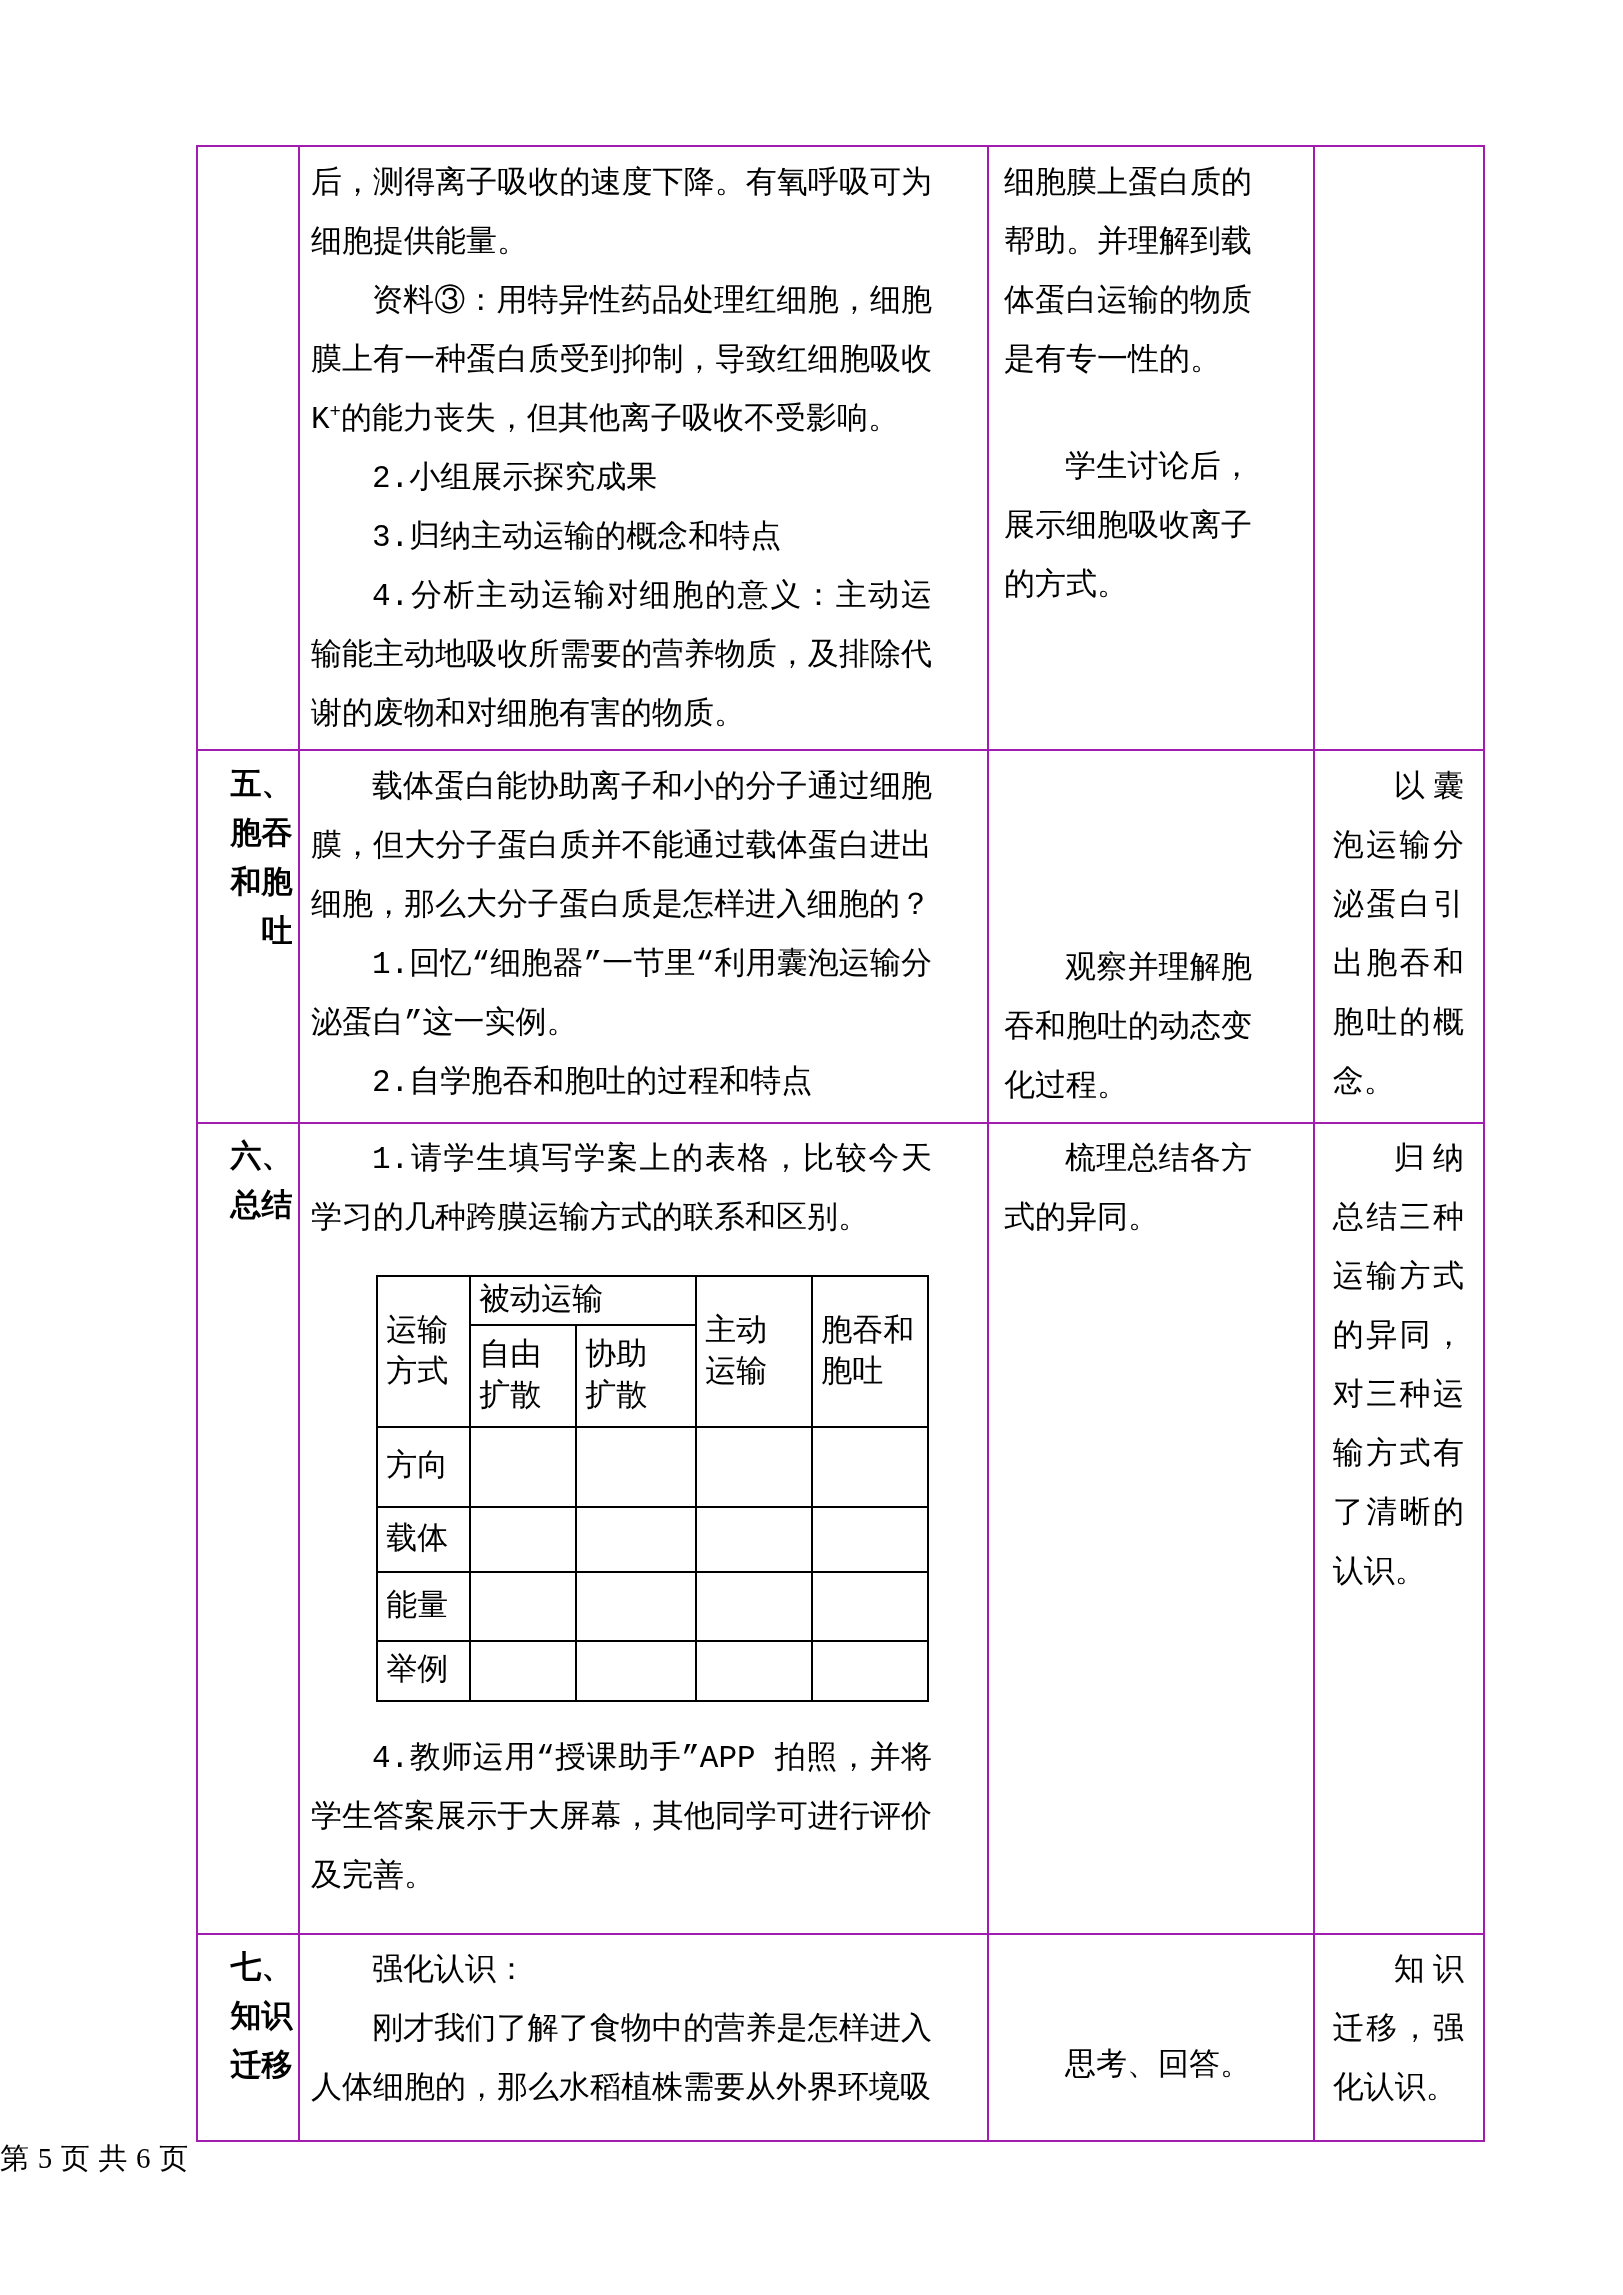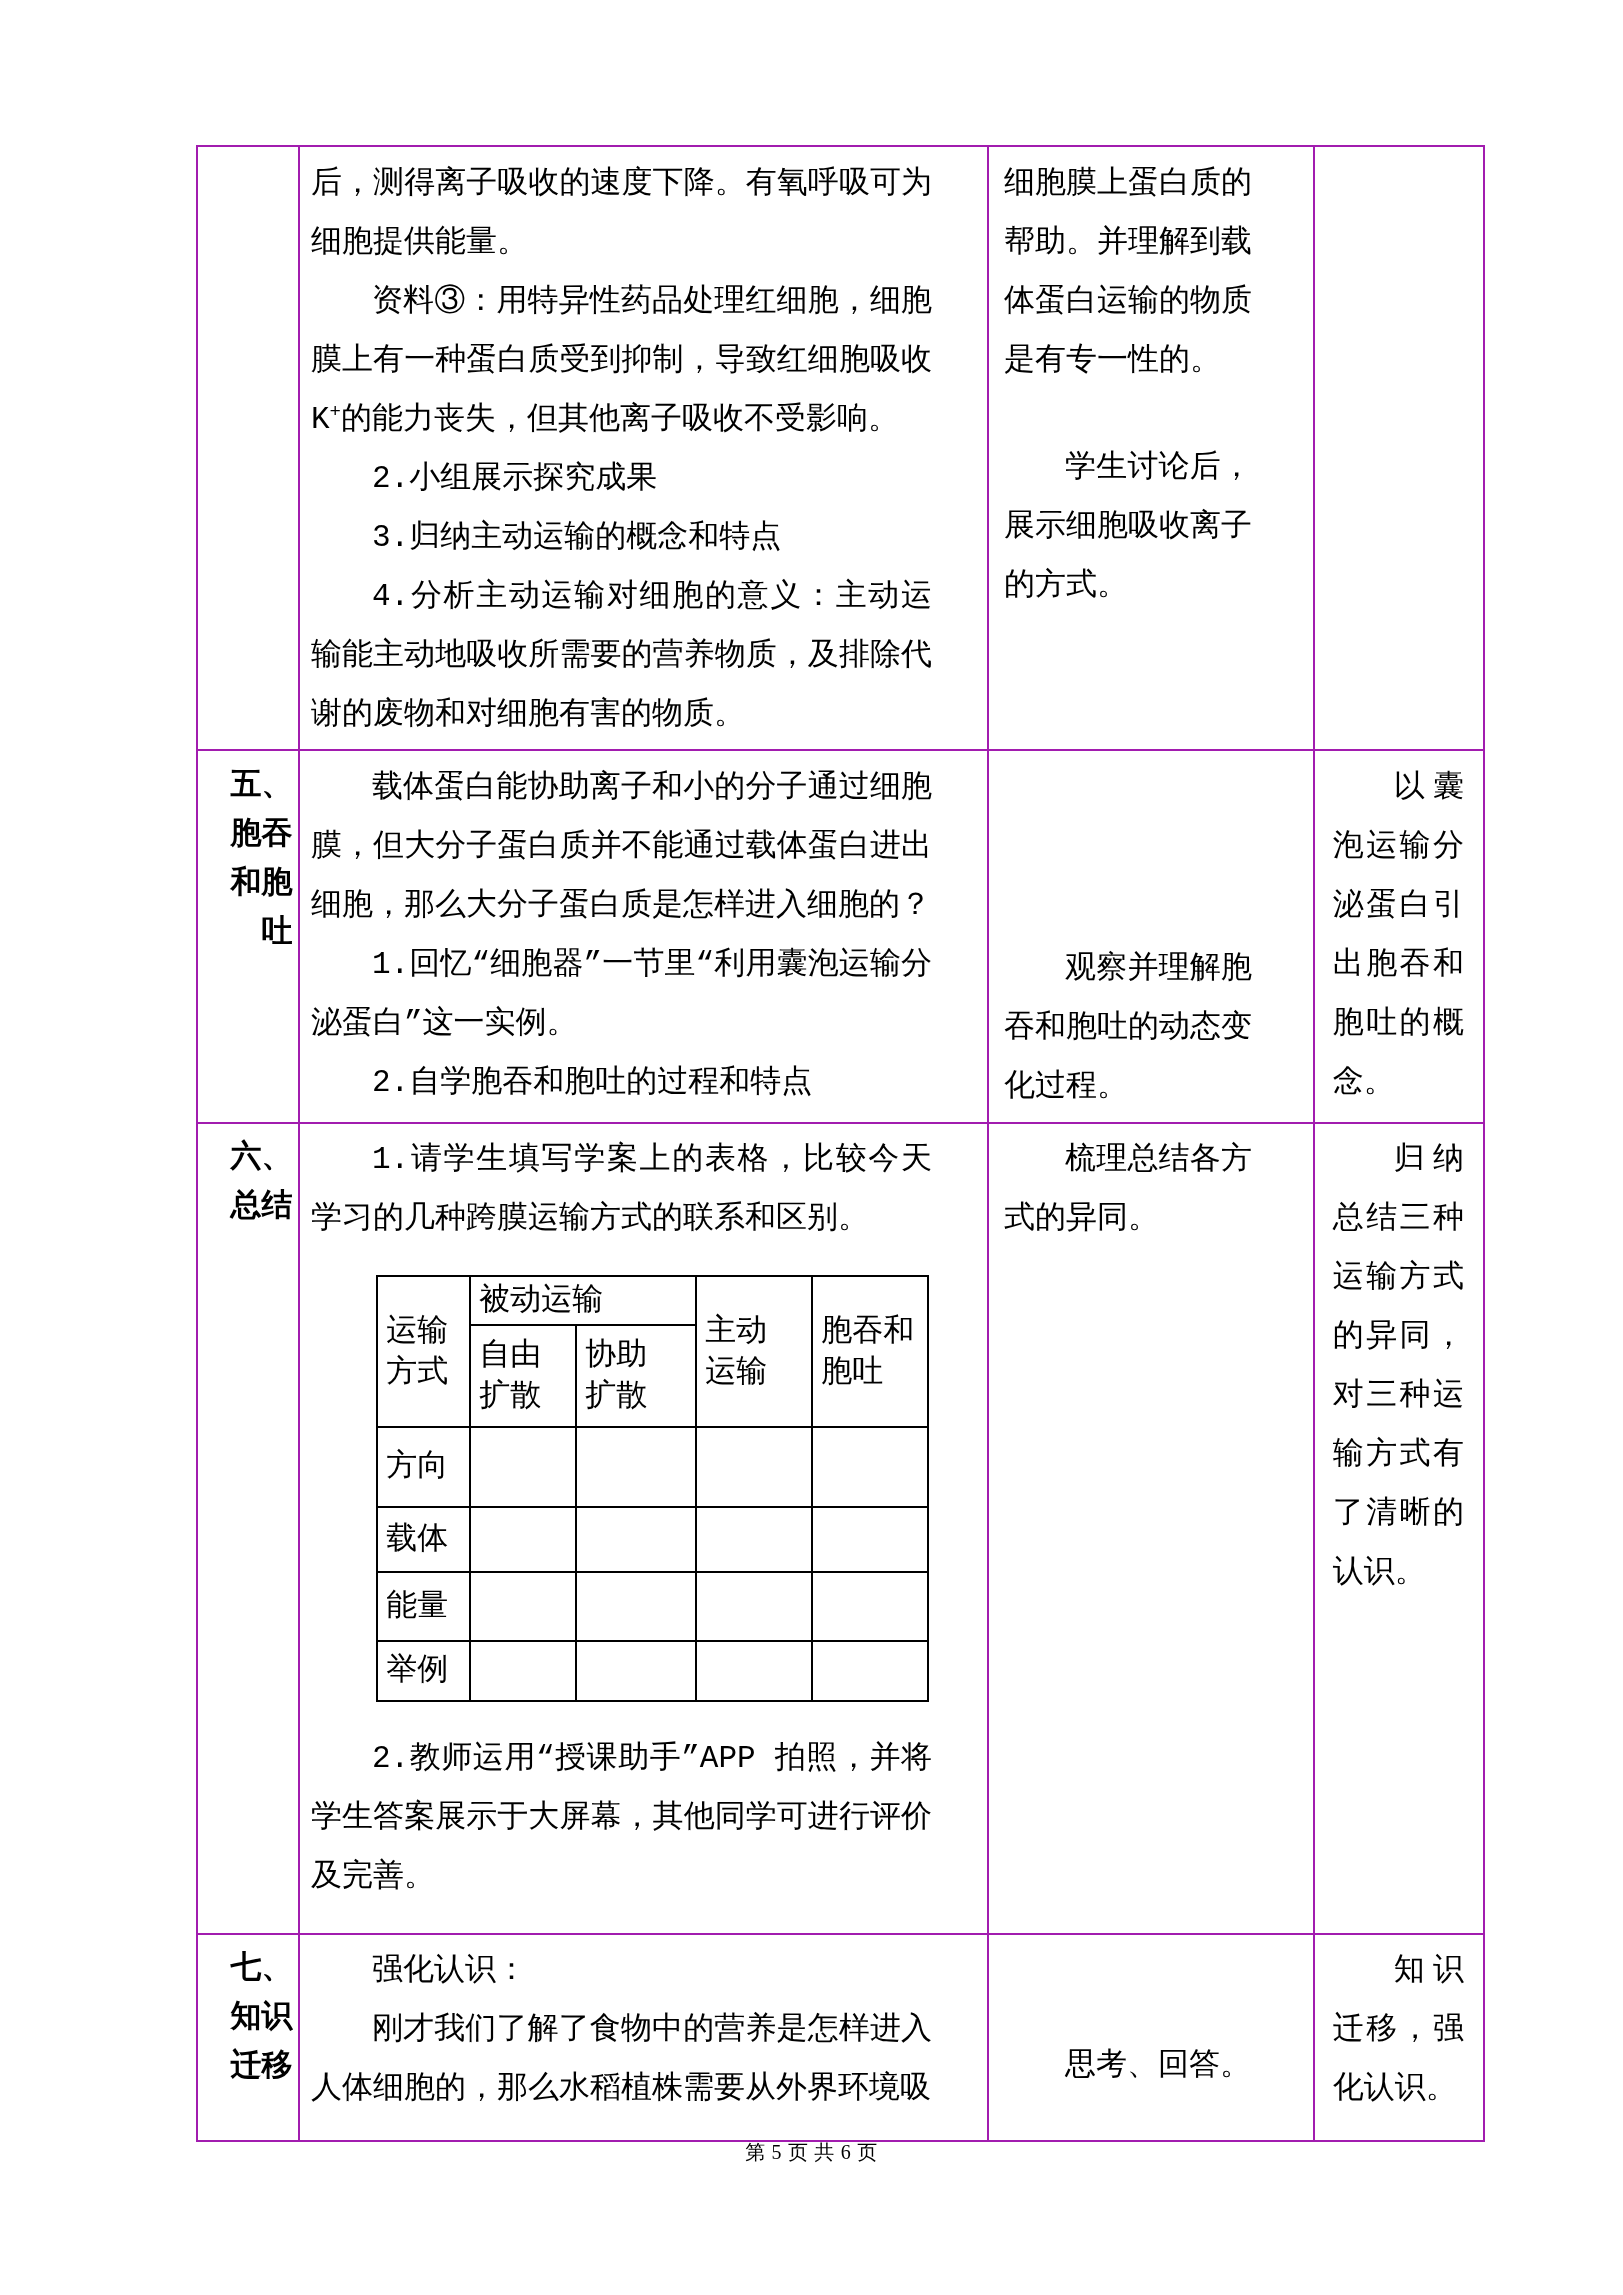--- a/index.html
+++ b/index.html
@@ -57,22 +57,22 @@
     text-align:left;
     text-indent:0;
   }
   .inner-table td.pad-r { padding-right:30px; }
 
   
   .footer {
     position:absolute;
     top:2139px; left:0;
     width:100%;
-    text-align:center;
-    font-size:20px;
+    text-align:left;
+    font-size:29px;
     letter-spacing:0.7px;
   }
 </style>
 </head>
 <body>
 
 <div class="page">
 
   <table class="doc-table">
     <colgroup>
@@ -164,21 +164,21 @@
               <tr style="height:60px">
                 <td>举例</td>
                 <td></td>
                 <td></td>
                 <td></td>
                 <td></td>
               </tr>
             </tbody>
           </table>
 
-          <p class="indent">2.教师运用“授课助手”APP 拍照，并将学生答案展示于大屏幕，其他同学可进行评价及完善。</p>
+          <p class="indent">4.教师运用“授课助手”APP 拍照，并将学生答案展示于大屏幕，其他同学可进行评价及完善。</p>
         </td>
         <td class="cell-activity">
           <p class="indent">梳理总结各方式的异同。</p>
         </td>
         <td class="cell-notes">
           <p class="indent">归纳总结三种运输方式的异同，对三种运输方式有了清晰的认识。</p>
         </td>
       </tr>
 
       <tr style="height:207px">

